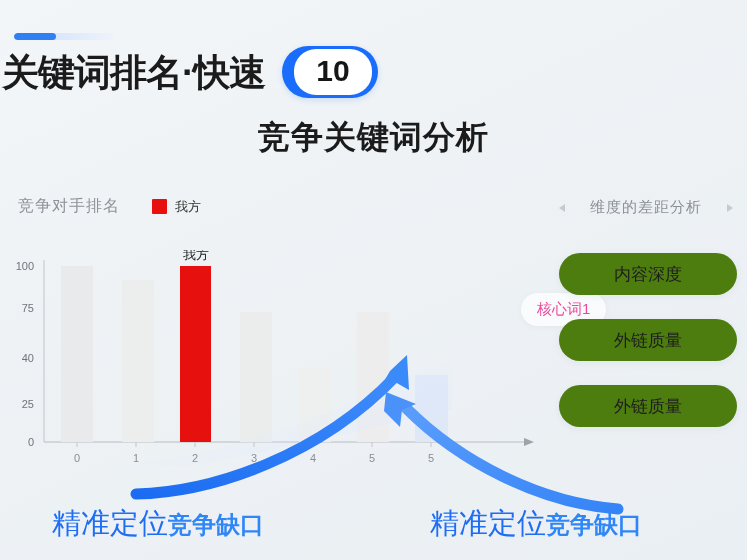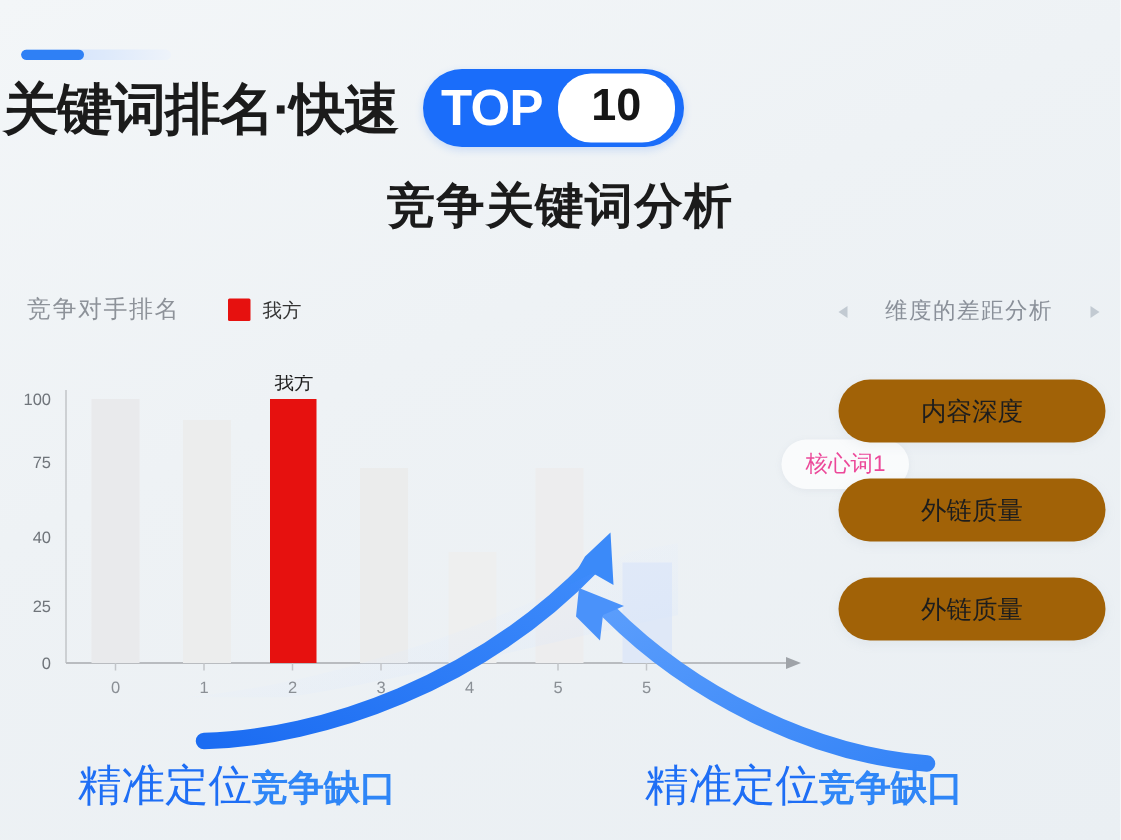--- a/index.html
+++ b/index.html
@@ -77,21 +77,21 @@
   .core-pill{
     position:absolute;left:521px;top:293px;
     background:rgba(255,255,255,.70);border-radius:18px;
     padding:7px 16px;font-size:15px;color:#ec4899;
     box-shadow:0 1px 5px rgba(140,150,165,.10);
   }
 
   
   .cards{position:absolute;right:10px;top:253px;width:178px;}
   .card{
-    background:#a16207;border-radius:22px;height:42px;
+    background:#4d7c0f;border-radius:22px;height:42px;
     display:flex;align-items:center;justify-content:center;
     font-size:17px;color:#1d1d1d;margin-bottom:24px;
     box-shadow:0 2px 7px rgba(150,160,175,.13);
   }
 
   
   .caption{position:absolute;bottom:16px;display:flex;align-items:baseline;}
   .caption .c-strong{font-size:29px;font-weight:normal;color:#1e6ef5;letter-spacing:0px;}
   .caption .c-soft{font-size:24px;font-weight:bold;color:#2f86f7;letter-spacing:0px;}
   .caption.left{left:52px;}
@@ -104,21 +104,20 @@
 
   <div class="progress">
     <div class="fill" style="width: 42%;"></div>
   </div>
 
   <div class="headline">
     <span class="h-main">关键词排名·快速</span>
   </div>
 
   <div class="badge">
-    <span class="top">TOP</span>
     <span class="num">10</span>
   </div>
 
   <div class="subtitle">竞争关键词分析</div>
 
   <div class="legend">
     <span class="lg-title">竞争对手排名</span>
     <span class="lg-item">
       <span class="swatch"></span>
       <span class="lg-label">我方</span>

